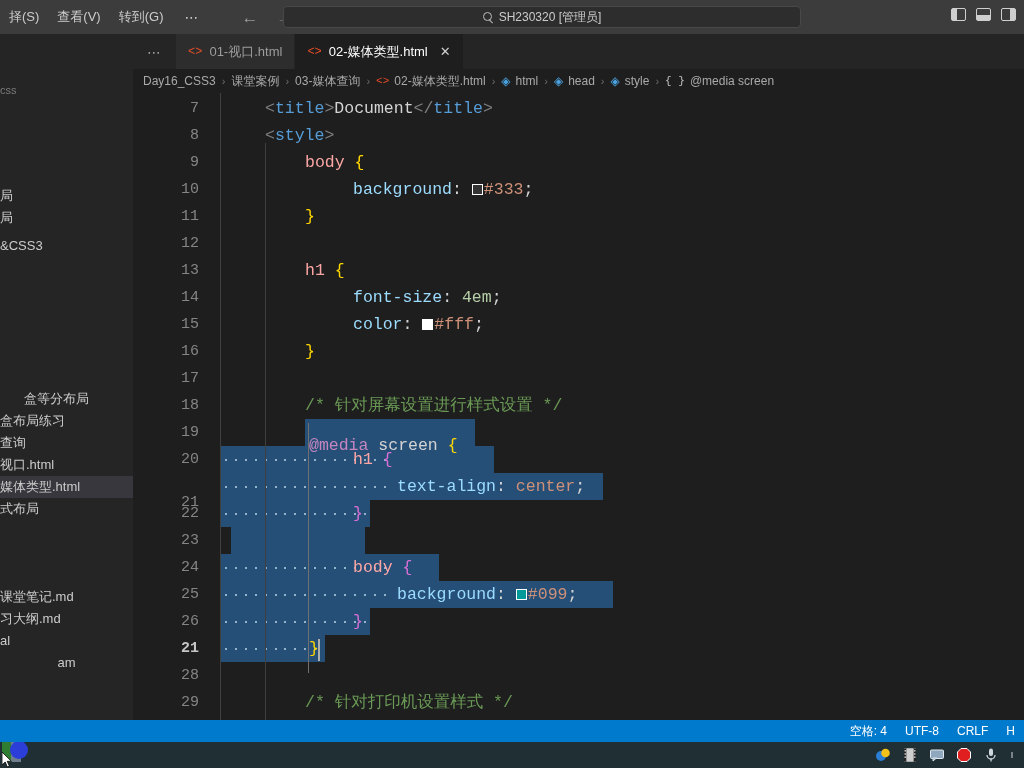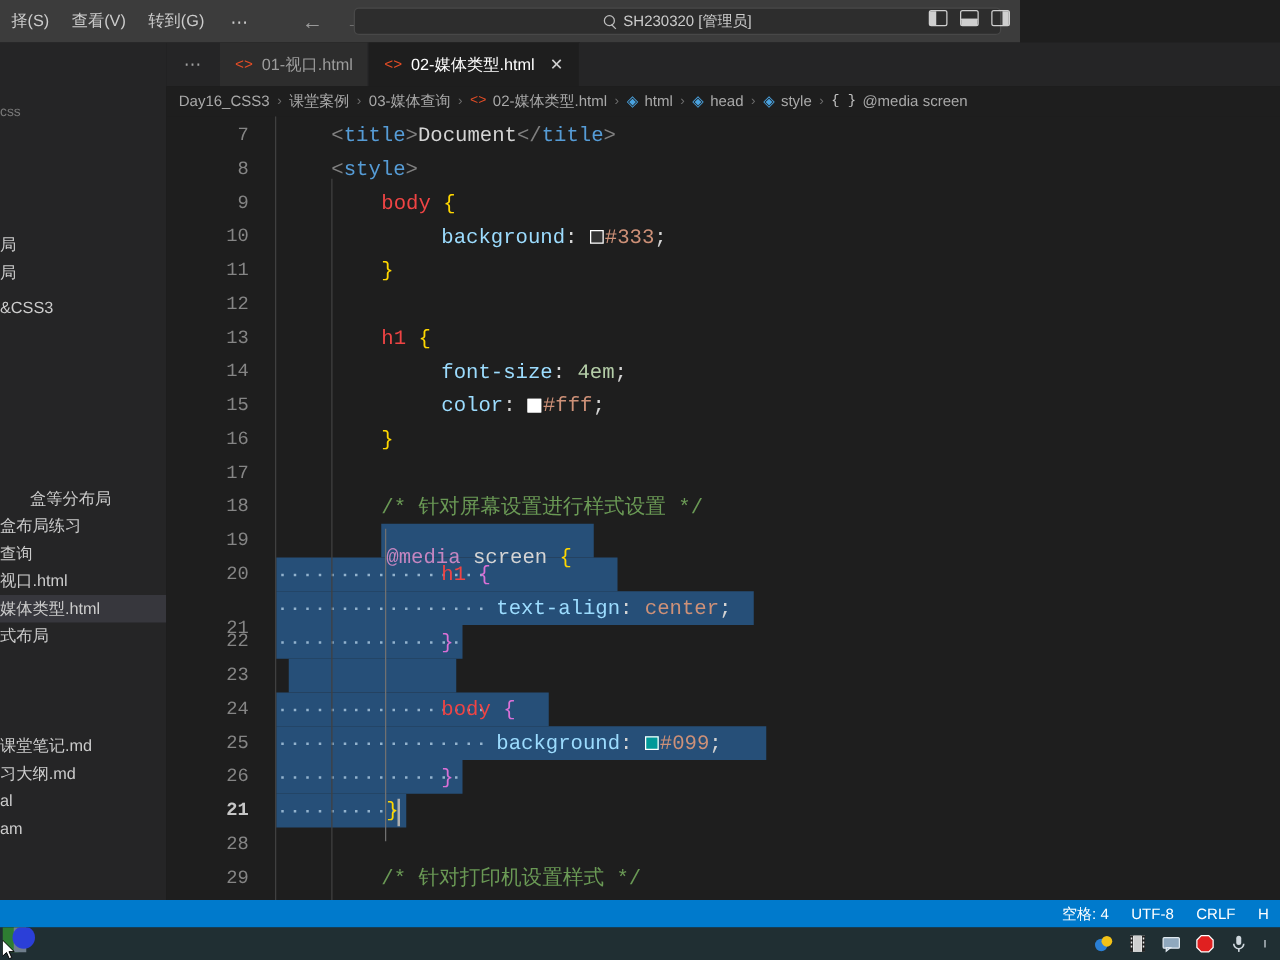--- a/index.html
+++ b/index.html
@@ -6,21 +6,21 @@
   html, body {
     width: 1024px; height: 768px; overflow: hidden;
     background: #1e1e1e;
     font-family: "Liberation Sans", "DejaVu Sans", sans-serif;
     -webkit-font-smoothing: antialiased;
   }
   #app { position: relative; width: 1024px; height: 768px; }
 
   
   .titlebar {
-    position: absolute; top: 0; left: 0; width: 816px; height: 34px;
+    position: absolute; top: 0; left: 0; width: 1024px; height: 34px;
     background: #3c3c3c; display: flex; align-items: center;
   }
   .menu-area { display: flex; align-items: center; height: 100%; padding-left: 0px; }
   .menu-item {
     color: #cccccc; font-size: 13px; padding: 4px 9px; white-space: nowrap;
     line-height: 16px;
   }
   .menu-item.dots { letter-spacing: 1px; color: #cccccc; font-size: 14px; padding: 4px 12px; }
   .nav-arrows { display: flex; align-items: center; gap: 18px; margin-left: 30px; }
   .nav-arrow { color: #9a9a9a; font-size: 17px; line-height: 17px; }
@@ -105,21 +105,21 @@
     color: #858585; font-family: "Liberation Mono", "DejaVu Sans Mono", monospace;
     font-size: 15px;
   }
   .gutter.cur { color: #c6c6c6; font-weight: bold; }
   .codetext { position: absolute; left: 132px; color: #d4d4d4; }
 
   
   .t-tag    { color: #569cd6; }
   .t-punc   { color: #808080; }
   .t-text   { color: #d4d4d4; }
-  .t-sel    { color: #ef4444; text-align: right; }
+  .t-sel    { color: #fca5a5; text-align: right; }
   .t-brace  { color: #ffd700; }
   .t-brace2 { color: #da70d6; }
   .t-prop   { color: #9cdcfe; }
   .t-val    { color: #ce9178; }
   .t-num    { color: #b5cea8; }
   .t-cmt    { color: #6a9955; }
   .t-at     { color: #c586c0; }
   .t-media  { color: #d4d4d4; }
   .swatch {
     display: inline-block; width: 11px; height: 11px; border: 1px solid #ffffff;
@@ -189,21 +189,21 @@
         <div class="tree-row" style="top: 201px;"><span>&amp;CSS3</span></div>
         <div class="tree-row" style="top: 354px; padding-left: 24px;"><span>盒等分布局</span></div>
         <div class="tree-row" style="top: 376px;"><span>盒布局练习</span></div>
         <div class="tree-row" style="top: 398px;"><span>查询</span></div>
         <div class="tree-row" style="top: 420px;"><span>视口.html</span></div>
         <div class="tree-row selected" style="top: 442px;"><span>媒体类型.html</span></div>
         <div class="tree-row" style="top: 464px;"><span>式布局</span></div>
         <div class="tree-row" style="top: 552px;"><span>课堂笔记.md</span></div>
         <div class="tree-row" style="top: 574px;"><span>习大纲.md</span></div>
         <div class="tree-row" style="top: 596px;"><span>al</span></div>
-        <div class="tree-row" style="top: 618px;"><span>am</span></div>
+        <div class="tree-row" style="top: 618px; text-align: center;"><span>am</span></div>
       </div>
   </div>
 
   <div class="tabbar">
     <div class="tab-dots">⋯</div>
     <div class="tab">
       <span class="htmlico">&lt;&gt;</span>
       <span>01-视口.html</span>
     </div>
     <div class="tab active">

